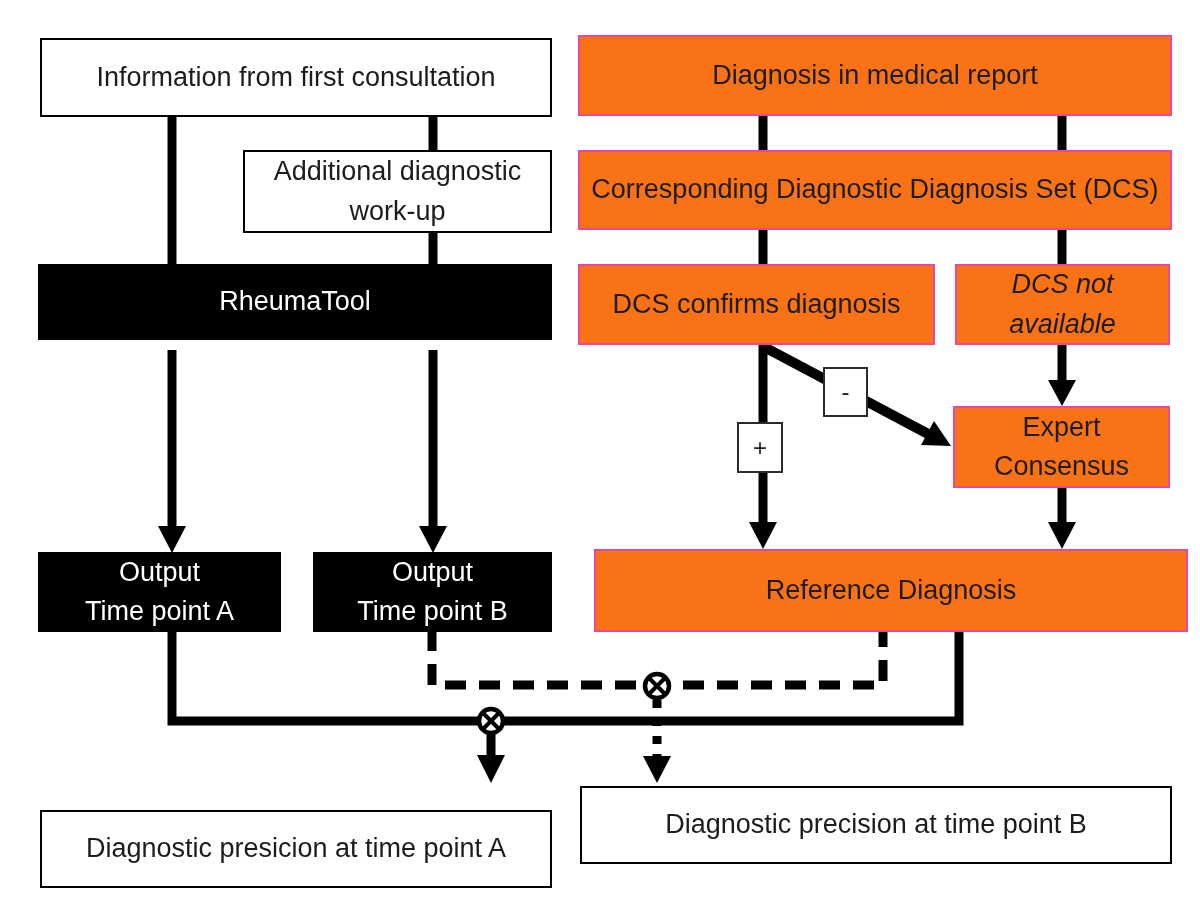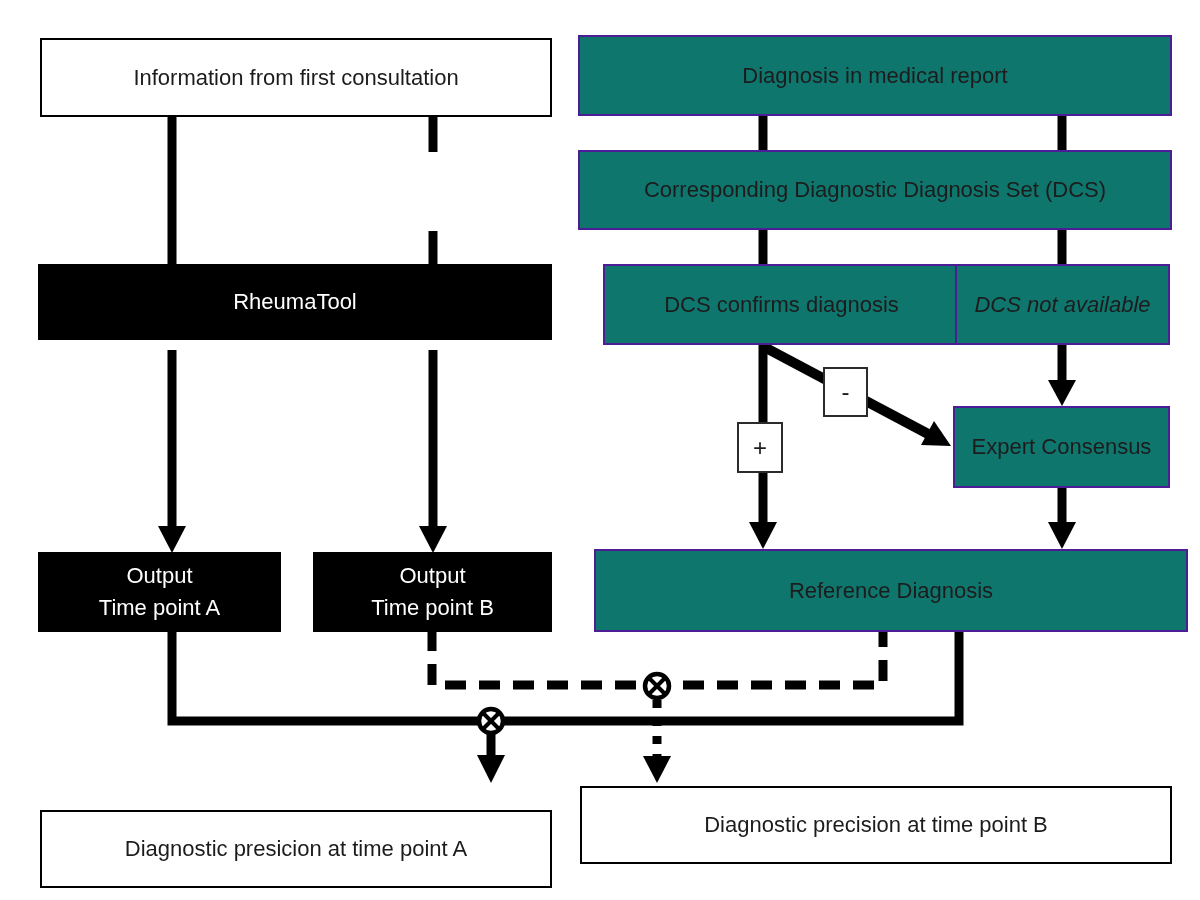--- a/index.html
+++ b/index.html
@@ -4,25 +4,25 @@
 <style>
   html,body{margin:0;padding:0;background:#ffffff;}
   .canvas{
     position:relative;width:1200px;height:900px;background:#ffffff;overflow:hidden;
     font-family:"Liberation Sans",sans-serif;
   }
   .connector-layer{position:absolute;left:0;top:0;pointer-events:none;}
   .box{
     position:absolute;box-sizing:border-box;
     display:flex;align-items:center;justify-content:center;text-align:center;
-    font-size:22px;line-height:1.45;color:#1c1c1c;white-space:pre-line;
+    font-size:27px;line-height:1.45;color:#1c1c1c;white-space:pre-line;
     z-index:2;
   }
   .box--white{background:#ffffff;border:2px solid #000000;}
-  .box--gray{background:#0f766e;border:2px solid #4c1d95;}
+  .box--gray{background:#f97316;border:2px solid #ec4899;}
   .box--black{background:#000000;border:2px solid #000000;color:#ffffff;}
   .box--op{font-size:24px;line-height:1;background:#ffffff;border:2px solid #2b2b2b;}
 </style>
 </head>
 <body>
 
 <div class="canvas">
 
   <svg class="connector-layer" width="1200" height="900" viewBox="0 0 1200 900">
 
@@ -88,30 +88,32 @@
     <g transform="translate(657,686)">
       <circle r="12" fill="#ffffff" stroke="#000000" stroke-width="4.5"></circle>
       <line x1="-7.5" y1="-7.5" x2="7.5" y2="7.5" stroke="#000000" stroke-width="4"></line>
       <line x1="-7.5" y1="7.5" x2="7.5" y2="-7.5" stroke="#000000" stroke-width="4"></line>
     </g>
   </svg>
 
   <div class="box box--white" style="left:40px;top:38px;width:512px;height:79px;">Information from first consultation</div>
   <div class="box box--gray" style="left:578px;top:35px;width:594px;height:81px;">Diagnosis in medical report</div>
 
+  <div class="box box--white" style="left:243px;top:150px;width:309px;height:83px;">Additional diagnostic
+work-up</div>
   <div class="box box--gray" style="left:578px;top:150px;width:594px;height:80px;">Corresponding Diagnostic Diagnosis Set (DCS)</div>
 
   <div class="box box--black" style="left:38px;top:264px;width:514px;height:76px;">RheumaTool</div>
-  <div class="box box--gray" style="left:603px;top:264px;width:357px;height:81px;">DCS confirms diagnosis</div>
+  <div class="box box--gray" style="left:578px;top:264px;width:357px;height:81px;">DCS confirms diagnosis</div>
   <div class="box box--gray" style="left:955px;top:264px;width:215px;height:81px;font-style:italic;">DCS not available</div>
 
   <div class="box box--op" style="left:823px;top:367px;width:45px;height:50px;">-</div>
   <div class="box box--op" style="left:737px;top:422px;width:46px;height:51px;">+</div>
 
-  <div class="box box--gray" style="left:953px;top:406px;width:217px;height:82px;text-align:right;">Expert Consensus</div>
+  <div class="box box--gray" style="left:953px;top:406px;width:217px;height:82px;">Expert Consensus</div>
 
   <div class="box box--black" style="left:38px;top:552px;width:243px;height:80px;">Output
 Time point A</div>
   <div class="box box--black" style="left:313px;top:552px;width:239px;height:80px;">Output
 Time point B</div>
   <div class="box box--gray" style="left:594px;top:549px;width:594px;height:83px;">Reference Diagnosis</div>
 
   <div class="box box--white" style="left:40px;top:786px;width:512px;height:78px;margin-top:24px;">Diagnostic presicion at time point A</div>
   <div class="box box--white" style="left:580px;top:786px;width:592px;height:78px;">Diagnostic precision at time point B</div>
 

